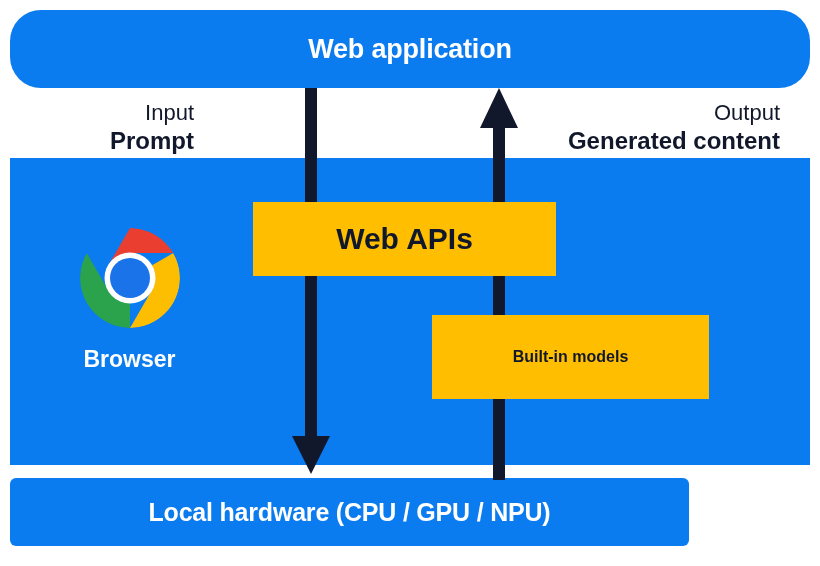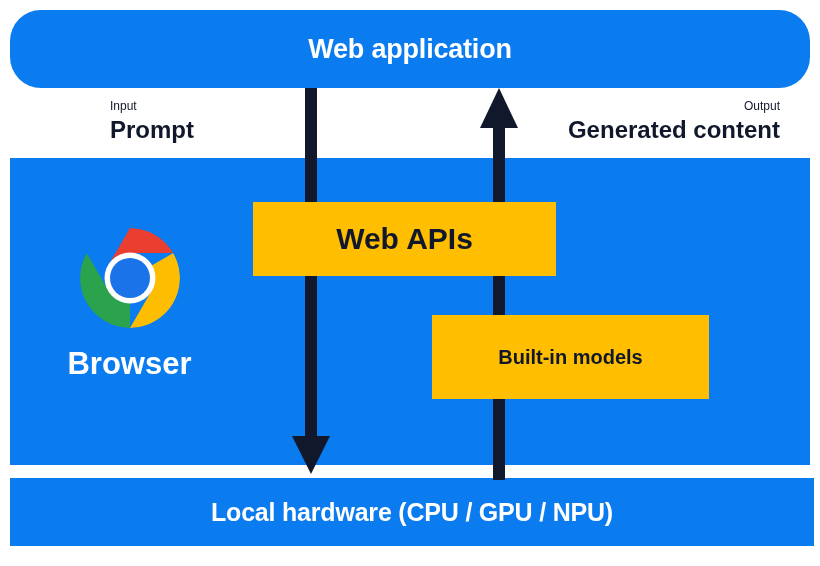--- a/index.html
+++ b/index.html
@@ -16,51 +16,51 @@
   .band{position:absolute;display:flex;align-items:center;justify-content:center;}
   .band-label{
     color:#ffffff;
     font-weight:700;
     letter-spacing:-0.2px;
     white-space:nowrap;
   }
   #band-web-application{left:10px;top:10px;width:800px;height:78px;background:#0B7BF0;border-radius:31px;}
   #band-web-application .band-label{font-size:27px;}
   #band-browser{left:10px;top:158px;width:800px;height:307px;background:#0B7BF0;}
-  #band-local-hardware{left:10px;top:478px;width:804px;height:68px;background:#0B7BF0;}
+  #band-local-hardware{left:10px;top:478px;width:679px;height:68px;background:#0B7BF0;border-radius:6px;}
   #band-local-hardware .band-label{font-size:25px;}
 
   
   #arrow-layer{position:absolute;left:0;top:0;width:820px;height:566px;pointer-events:none;}
 
   
   .io-label{position:absolute;color:#12182B;line-height:1.15;}
-  .io-kind{font-size:12px;font-weight:400;display:block;}
+  .io-kind{font-size:22px;font-weight:400;display:block;text-align:right;}
   .io-value{font-size:24px;font-weight:700;display:block;margin-top:2px;}
   #io-input{left:110px;top:100px;text-align:left;}
   #io-output{right:40px;top:100px;text-align:right;}
 
   
   #browser-group{position:absolute;left:62px;top:228px;width:135px;text-align:center;}
   #chrome-logo{width:100px;height:100px;display:block;margin:0 auto;}
   #browser-label{
     display:block;margin-top:18px;
-    color:#ffffff;font-size:31px;font-weight:700;
+    color:#ffffff;font-size:23px;font-weight:700;
   }
 
   
   .amber-box{
     position:absolute;background:#FFBF00;
     display:flex;align-items:center;justify-content:center;text-align:center;
   }
   .amber-text{color:#12182B;font-weight:700;line-height:1.22;}
   #box-web-apis{left:253px;top:202px;width:303px;height:74px;}
   #box-web-apis .amber-text{font-size:30px;}
   #box-builtin-models{left:432px;top:315px;width:277px;height:84px;}
-  #box-builtin-models .amber-text{font-size:20px;}
+  #box-builtin-models .amber-text{font-size:16px;}
 </style>
 </head>
 <body>
 
 <div id="stage">
 
   <div class="band" id="band-web-application">
     <span class="band-label">Web application</span>
   </div>
 

